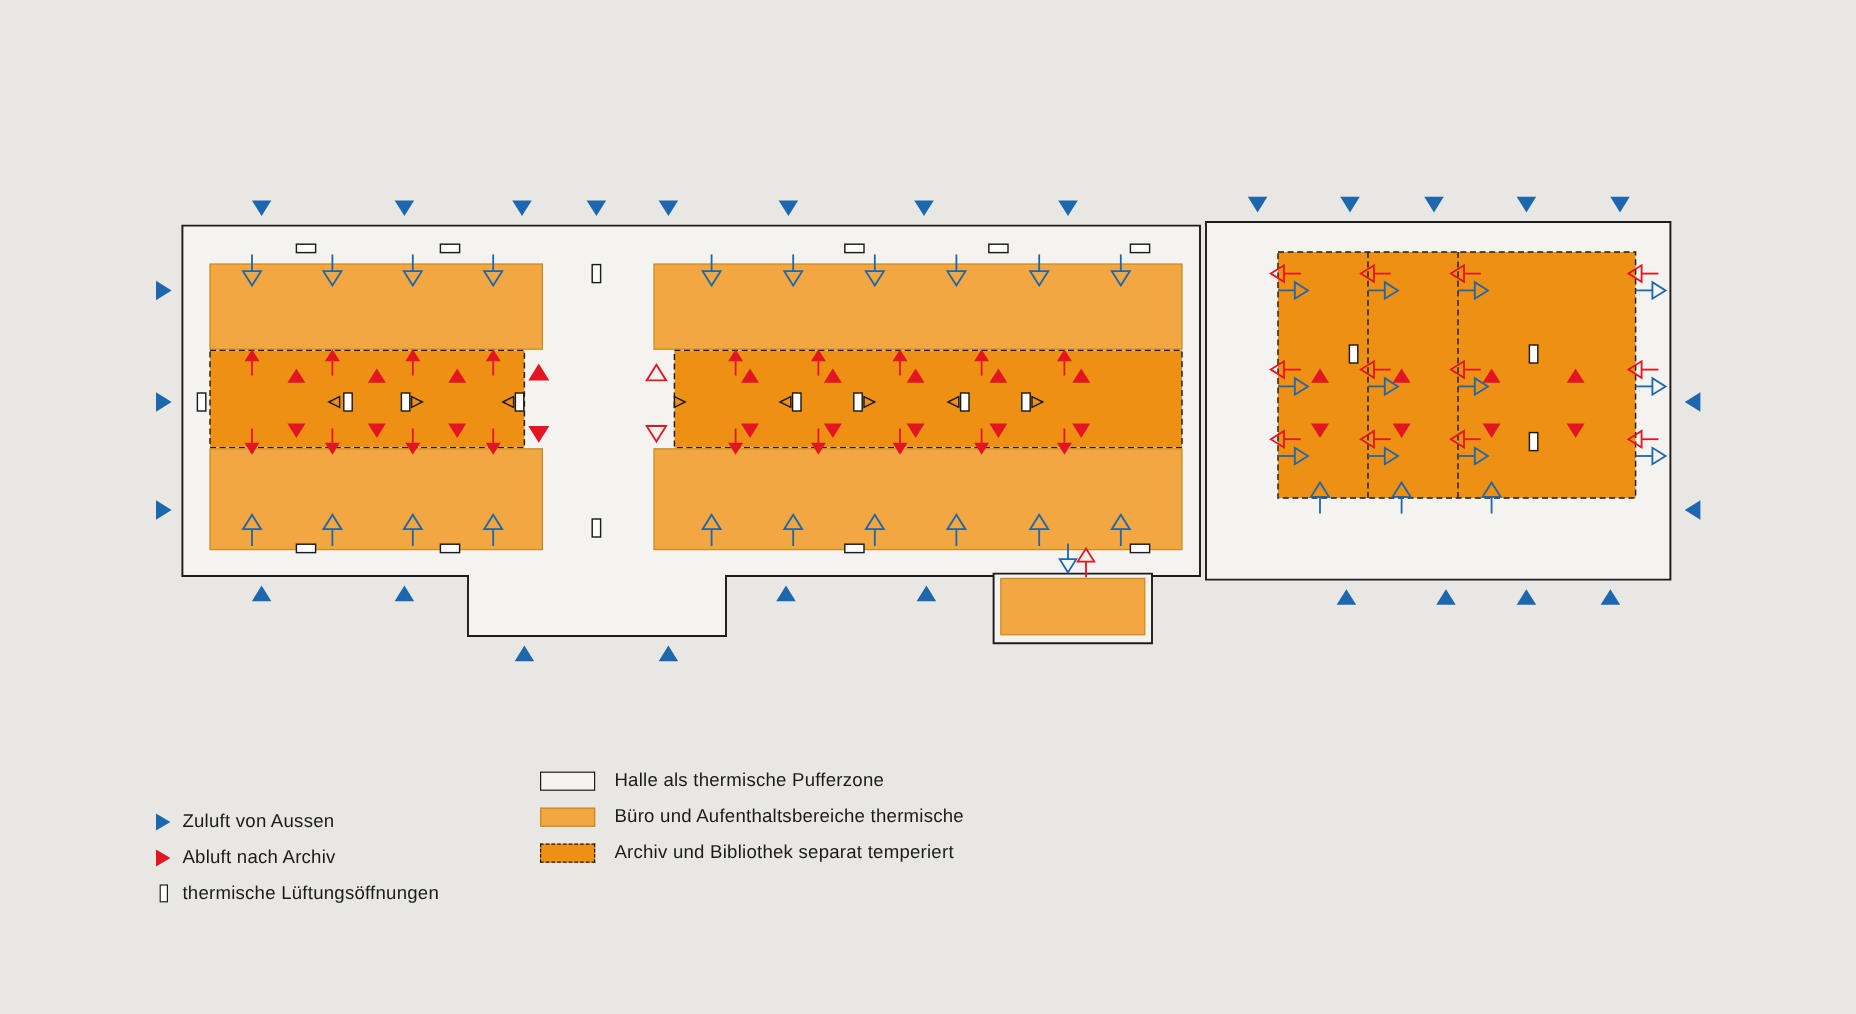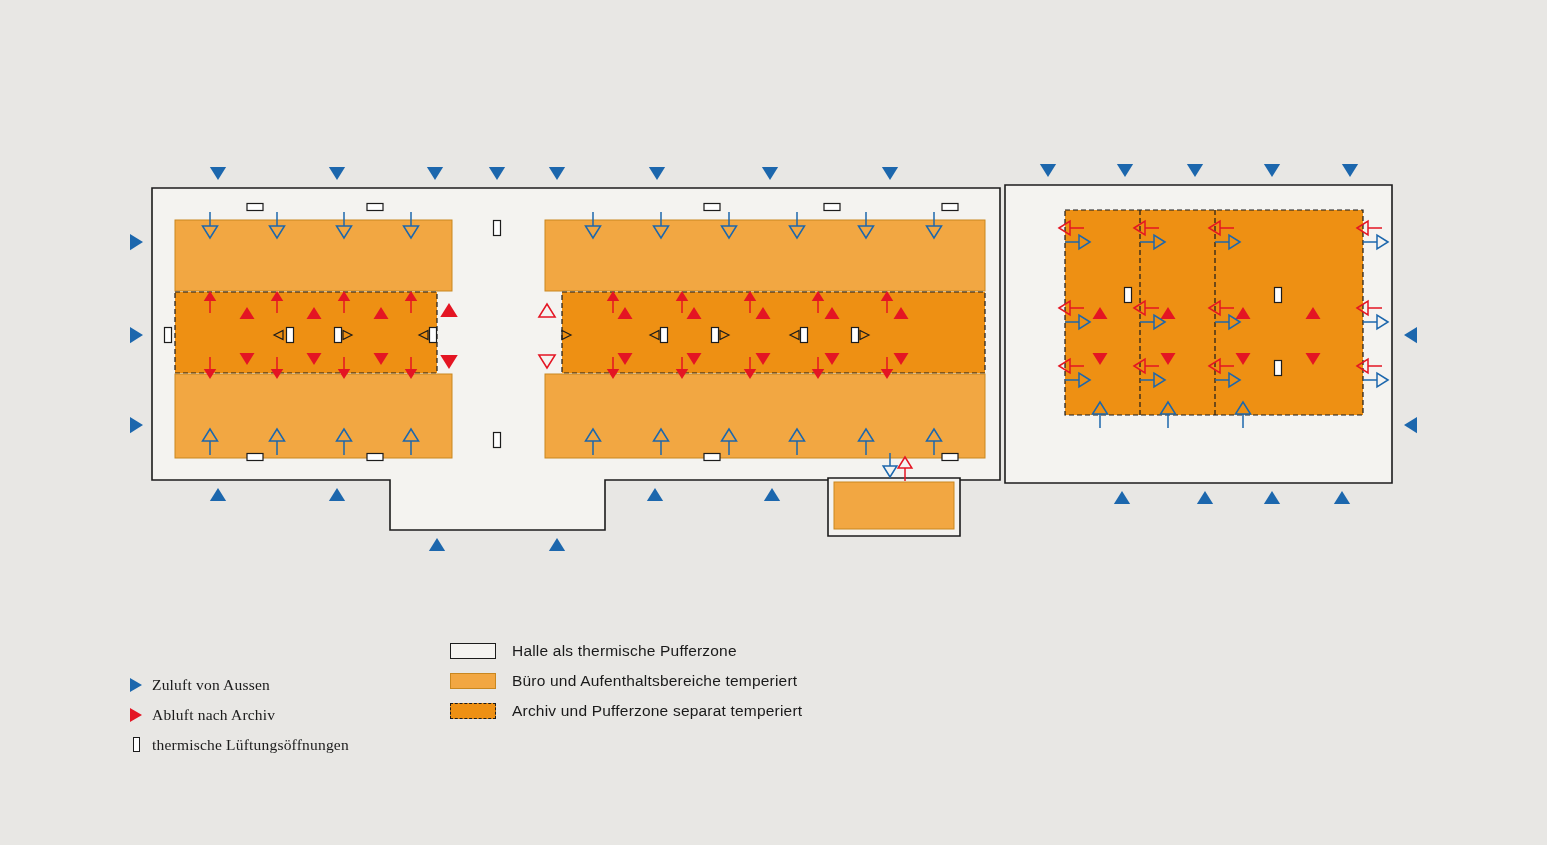--- a/index.html
+++ b/index.html
@@ -18,21 +18,21 @@
     position:absolute;
     left:0;top:0;
     width:1547px;height:845px;
     display:block;
   }
   .legend-group{
     position:absolute;
     display:flex;
     flex-direction:column;
   }
-  .legend-symbols{left:130px;top:676px;font-family:Liberation Serif, serif;}
+  .legend-symbols{left:130px;top:676px;}
   .legend-areas{left:450px;top:642px;}
   .legend-row{
     display:flex;
     align-items:center;
     height:17px;
     margin-bottom:13px;
   }
   .legend-label{
     font-size:15.5px;
     color:#1a1a1a;
@@ -327,21 +327,21 @@
     </div>
   </div>
 
   <div class="legend-group legend-areas">
     <div class="legend-row">
       <span class="swatch swatch-hall"></span>
       <span class="legend-label">Halle als thermische Pufferzone</span>
     </div>
     <div class="legend-row">
       <span class="swatch swatch-office"></span>
-      <span class="legend-label">Büro und Aufenthaltsbereiche temperiert</span>
+      <span class="legend-label">Büro und Aufenthaltsbereiche thermische</span>
     </div>
     <div class="legend-row">
       <span class="swatch swatch-archive"></span>
-      <span class="legend-label">Archiv und Pufferzone separat temperiert</span>
+      <span class="legend-label">Archiv und Bibliothek separat temperiert</span>
     </div>
   </div>
 
 </div>
 
 </body></html>

